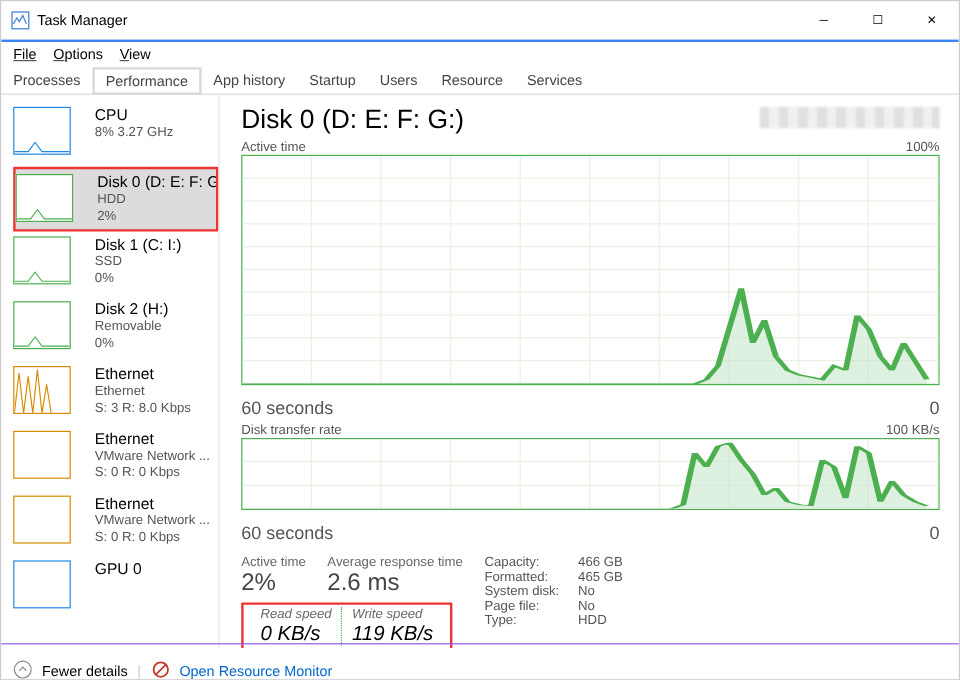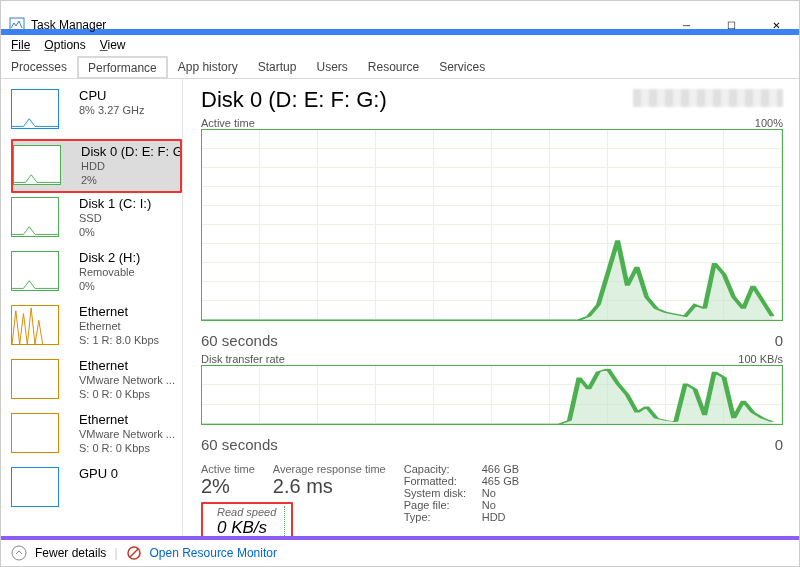--- a/index.html
+++ b/index.html
@@ -1,17 +1,17 @@
 <!DOCTYPE html>
 <html><head>
 <meta charset="utf-8">
 <style>
   * { box-sizing: border-box; margin: 0; padding: 0; font-family: "Segoe UI", Arial, sans-serif; }
   body { background: #fff; width: 800px; height: 567px; overflow: hidden; position: relative; border: 1px solid #ccc; }
-  .titlebar { height: 14px; display: flex; align-items: center; padding: 0 0 0 8px; border-bottom: 6px solid #3b82f6; margin-top: 20px; }
+  .titlebar { height: 34px; display: flex; align-items: center; padding: 0 0 0 8px; border-bottom: 2px solid #3b82f6; }
   .titlebar-icon { width: 16px; height: 16px; margin-right: 6px; }
   .titlebar-title { font-size: 12px; flex:1; }
   .win-controls { display:flex; }
   .win-btn { width: 45px; height:29px; display:flex; align-items:center; justify-content:center; font-size:10px; }
   .menubar { height: 20px; display:flex; align-items:center; padding: 0 4px; font-size:12px; gap:2px; }
   .menu-item { padding: 0 6px; }
   .menu-item span { text-decoration: underline; text-decoration-color: #555; }
   .tabs { display:flex; border-bottom:1px solid #d9d9d9; height:24px; }
   .tab { padding: 3px 9px 0 9px; font-size:12px; border:1px solid transparent; border-bottom:none; position:relative; top:1px; color:#444; }
   .tab.active { border-color:#d9d9d9; background:#fff; }
@@ -44,21 +44,21 @@
   .stat .lbl { font-size:11px; color:#666; }
   .stat .val { font-size:20px; color:#444; }
   .mini-table { font-size:11px; color:#555; }
   .mini-table div { display:flex; }
   .mini-table .k { width:78px; }
   .rw-group { display:flex; border:2px solid #e33; padding:2px 6px; margin-top:4px; width:fit-content; }
   .rw-cell { padding:0 8px;font-style:italic; }
   .rw-cell:first-child { border-right:1px dotted #4caf50; }
   .rw-cell .lbl { font-size:11px; color:#666; }
   .rw-cell .val { font-size:17px; }
-  .footer { position:absolute; bottom:0; left:0; right:0; height:30px; border-top:4px solid #8b5cf6; display:flex; align-items:center; padding:0 10px; font-size:12px; gap:8px; }
+  .footer { position:absolute; bottom:0; left:0; right:0; height:30px; border-top:1px solid #8b5cf6; display:flex; align-items:flex-end; padding:0 10px; font-size:12px; gap:8px; }
   .link { color:#0066cc; }
   svg.spark { position:absolute; inset:0; width:100%; height:100%; }
   .eth-thumb svg path { stroke:#d68a00; }
 </style>
 </head>
 <body>
 
 <div class="titlebar">
   <svg class="titlebar-icon" viewBox="0 0 16 16">
       <rect x="1" y="1" width="14" height="14" fill="none" stroke="#3a7bd5"></rect>
@@ -139,21 +139,21 @@
       </div>
       <div class="side-item">
         <div class="side-thumb eth-thumb" style="border-color: rgb(214, 138, 0);">
           <svg viewBox="0 0 48 40" style="position:absolute;inset:0">
             <path d="M0 40 L4 5 L8 40 L12 8 L16 40 L20 2 L24 40 L28 15 L32 40" fill="none" stroke="#d68a00"></path>
           </svg>
         </div>
         <div class="side-info">
           <div class="n">Ethernet</div>
           <div class="s">Ethernet</div>
-          <div class="s">S: 1 R: 8.0 Kbps</div>
+          <div class="s">S: 3 R: 8.0 Kbps</div>
         </div>
       </div>
       <div class="side-item">
         <div class="side-thumb" style="border-color: rgb(214, 138, 0);"></div>
         <div class="side-info">
           <div class="n">Ethernet</div>
           <div class="s">VMware Network ...</div>
           <div class="s">S: 0 R: 0 Kbps</div>
         </div>
       </div>
@@ -263,20 +263,24 @@
           </div>
           <div class="stat">
             <div class="lbl">Average response time</div>
             <div class="val">2.6 ms</div>
           </div>
         </div>
         <div class="rw-group highlight-box">
           <div class="rw-cell">
             <div class="lbl">Read speed</div>
             <div class="val">0 KB/s</div>
+          </div>
+          <div class="rw-cell">
+            <div class="lbl">Write speed</div>
+            <div class="val">119 KB/s</div>
           </div>
         </div>
       </div>
       <div class="mini-table">
         <div>
             <span class="k">Capacity:</span>
             <span>466 GB</span>
           </div>
         <div>
             <span class="k">Formatted:</span>

